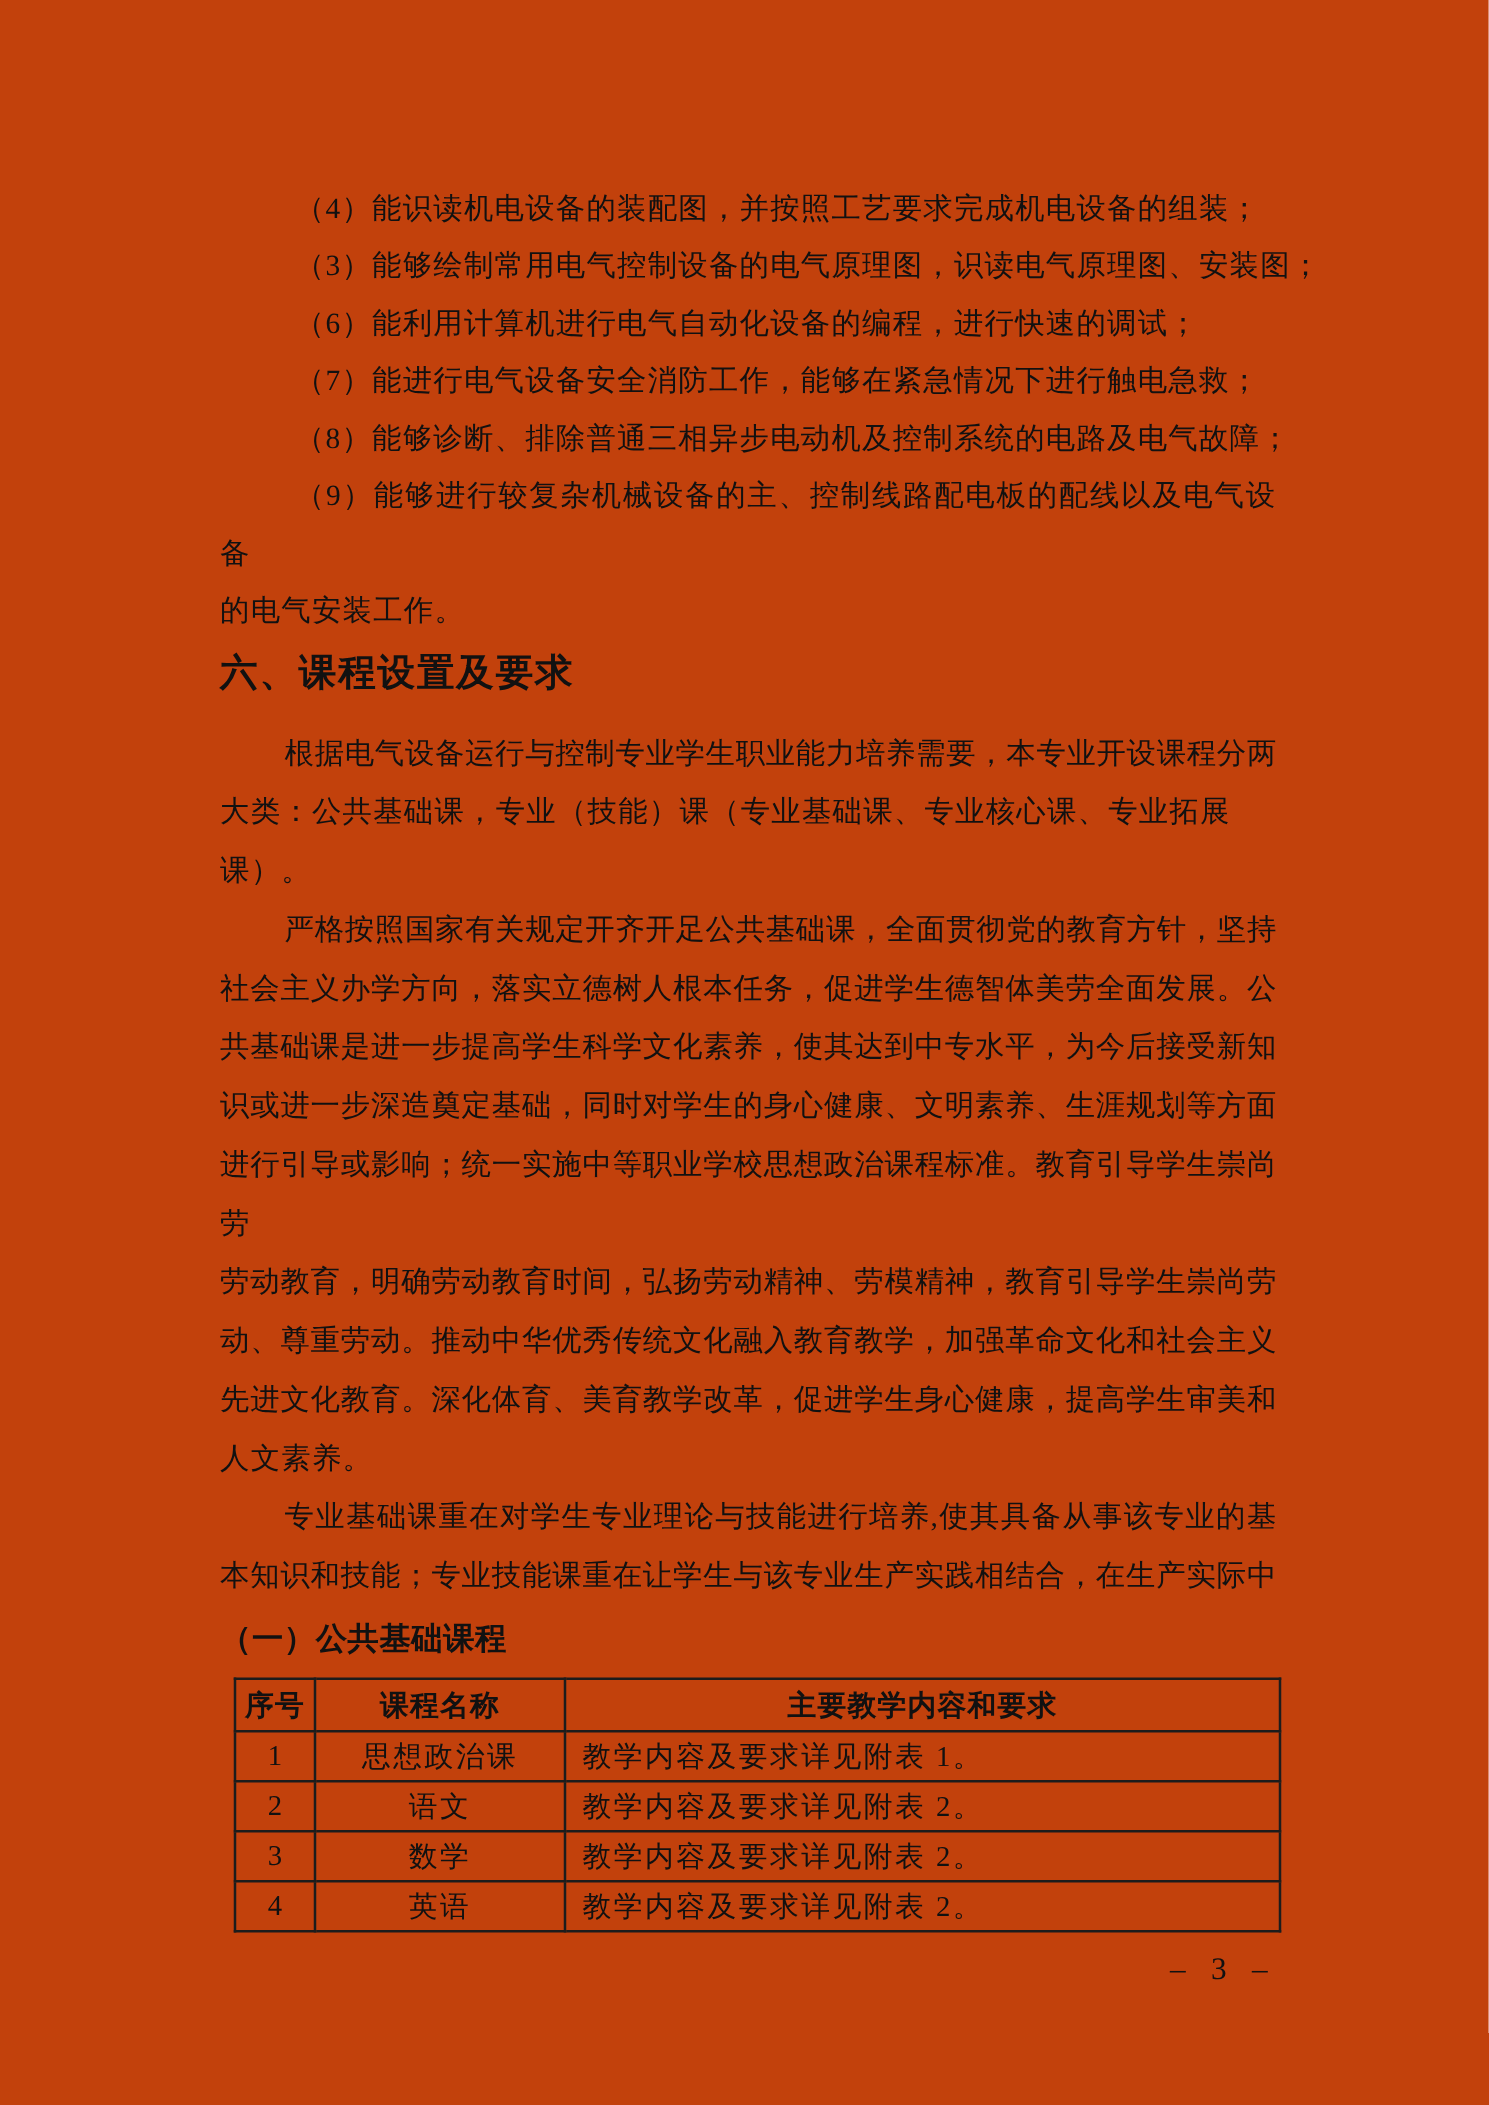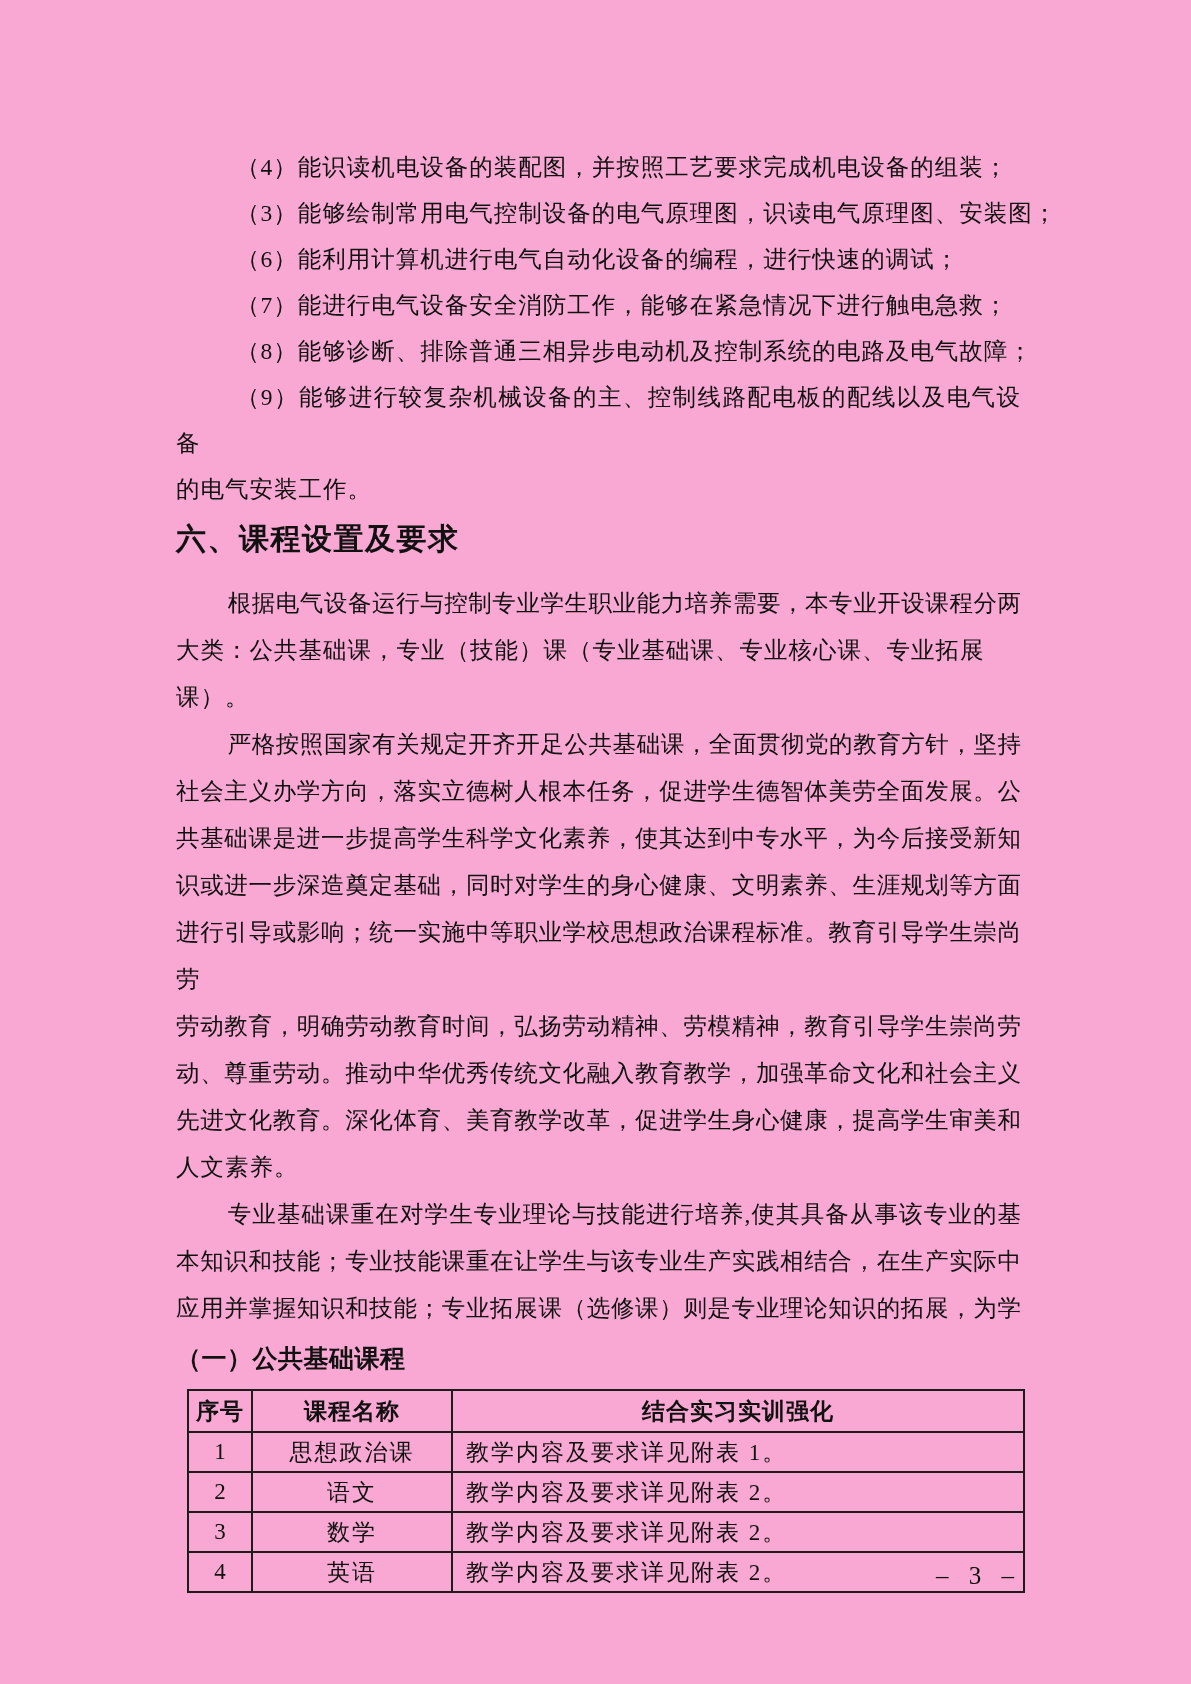--- a/index.html
+++ b/index.html
@@ -1,20 +1,20 @@
 <!DOCTYPE html>
 <html><head>
 <meta charset="utf-8">
 <style>
   html,body{margin:0;padding:0;background:#ffffff;}
   .page{
     position:relative;
     width:1191px;
     height:1684px;
-    background:#f9a8d4;
+    background:#c2410c;
     overflow:hidden;
     font-family:"Liberation Serif","DejaVu Serif",serif;
     color:#111111;
   }
   .content{
     position:absolute;
     left:176px;
     top:144px;
     width:845px;
   }
@@ -142,37 +142,36 @@
         <div class="pline">识或进一步深造奠定基础，同时对学生的身心健康、文明素养、生涯规划等方面</div>
         <div class="pline">进行引导或影响；统一实施中等职业学校思想政治课程标准。教育引导学生崇尚劳</div>
         <div class="pline">劳动教育，明确劳动教育时间，弘扬劳动精神、劳模精神，教育引导学生崇尚劳</div>
         <div class="pline">动、尊重劳动。推动中华优秀传统文化融入教育教学，加强革命文化和社会主义</div>
         <div class="pline">先进文化教育。深化体育、美育教学改革，促进学生身心健康，提高学生审美和</div>
         <div class="pline last">人文素养。</div>
       </div>
       <div>
         <div class="pline first">专业基础课重在对学生专业理论与技能进行培养,使其具备从事该专业的基</div>
         <div class="pline">本知识和技能；专业技能课重在让学生与该专业生产实践相结合，在生产实际中</div>
-        <div class="pline">应用并掌握知识和技能；专业拓展课（选修课）则是专业理论知识的拓展，为学</div>
       </div>
     </div>
 
     <h3 class="sub-heading" style="margin:0;">（一）公共基础课程</h3>
 
     <table class="course-table">
       <colgroup>
           <col class="c1">
           <col class="c2">
           <col class="c3">
         </colgroup>
       <thead>
         <tr>
           <th>序号</th>
           <th>课程名称</th>
-          <th>结合实习实训强化</th>
+          <th>主要教学内容和要求</th>
         </tr>
       </thead>
       <tbody>
         <tr>
           <td class="cell-no">1</td>
           <td class="cell-course">思想政治课</td>
           <td class="cell-content">教学内容及要求详见附表 1。</td>
         </tr>
         <tr>
           <td class="cell-no">2</td>

